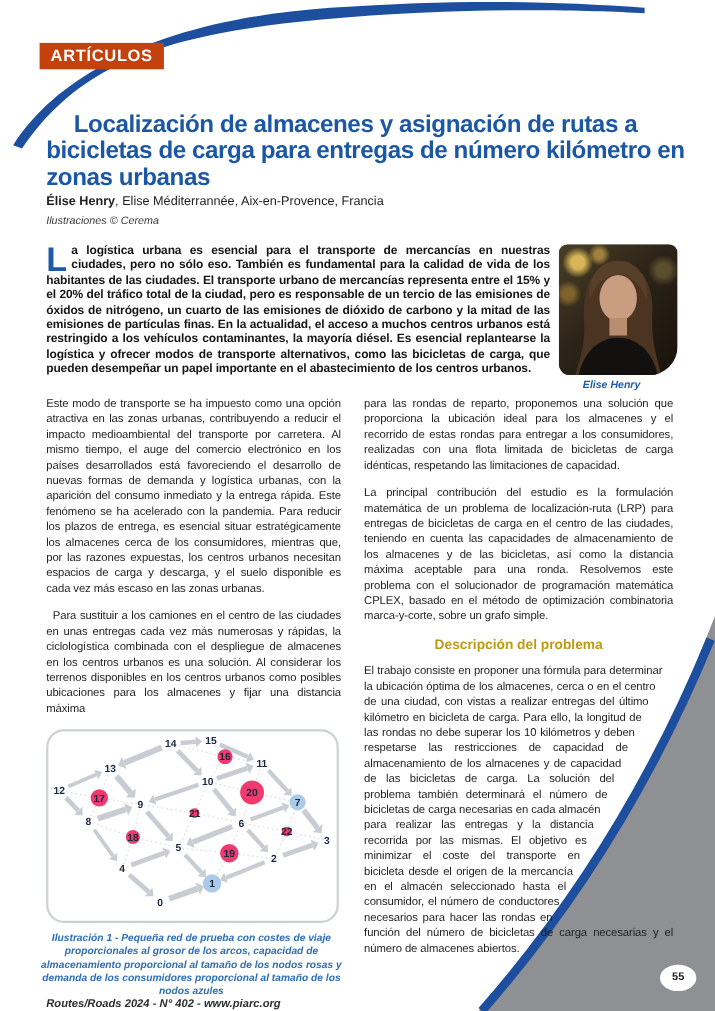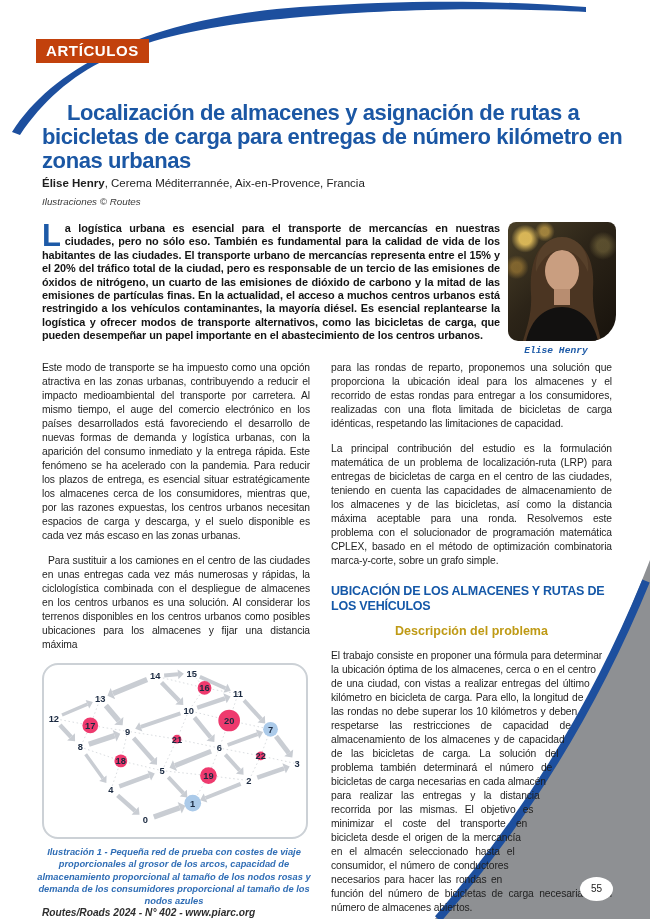--- a/index.html
+++ b/index.html
@@ -28,21 +28,21 @@
   
   .intro-wrap{position:absolute;left:42px;top:222px;width:572px;display:flex;gap:8px;z-index:2;}
   .intro-text{
     width:458px;font-weight:bold;font-size:10.9px;line-height:1.23;
     text-align:justify;color:#151515;letter-spacing:-.1px;
   }
   .dropcap{
     float:left;color:#1d5aa7;font-size:31px;line-height:25px;
     font-weight:bold;margin:1px 4px 0 0;
   }
-  .photo-col{width:96px;font-family:Liberation Mono, monospace;}
+  .photo-col{width:96px;}
   .photo{
     width:108px;height:119px;border-radius:8px 8px 26px 10px;overflow:hidden;
     position:relative;
     background:
       radial-gradient(circle at 16% 14%,rgba(242,203,96,.85) 0 6px,rgba(242,203,96,0) 14px),
       radial-gradient(circle at 34% 8%,rgba(226,182,80,.6) 0 4px,rgba(226,182,80,0) 10px),
       radial-gradient(circle at 8% 38%,rgba(196,150,60,.5) 0 5px,rgba(196,150,60,0) 12px),
       radial-gradient(circle at 88% 20%,rgba(180,160,90,.35) 0 6px,rgba(180,160,90,0) 14px),
       linear-gradient(135deg,#4a4028 0%,#2c2418 45%,#17120c 100%);
   }
@@ -84,38 +84,38 @@
     shape-outside:polygon(97% 0%,100% 0%,100% 100%,10% 100%);
   }
 
   
   .bottom-swoosh{position:absolute;right:0;bottom:0;width:260px;height:400px;z-index:1;}
   .footer-issue{
     position:absolute;left:42px;top:907px;z-index:2;
     font-size:10.2px;font-style:italic;font-weight:bold;color:#2e2e2e;
   }
   .page-badge{
-    position:absolute;left:580px;top:877px;width:33px;height:24px;z-index:2;
+    position:absolute;left:600px;top:877px;width:33px;height:24px;z-index:2;
     background:#fff;border-radius:50%;text-align:center;line-height:24px;
-    font-size:10px;font-weight:normal;color:#222;
+    font-size:10px;font-weight:bold;color:#222;
   }
 </style>
 </head>
 <body>
 
 <svg class="top-swoosh" viewBox="0 0 650 140">
   <path d="M20,135 C70,62 140,32 290,18 C420,6 530,9 586,12 L586,7
            C500,1 420,-1 300,7 C160,17 58,60 12,132 Z" fill="#1d4f9e"></path>
 </svg>
 
 <div class="kicker">ARTÍCULOS</div>
 
 <h1 class="title">Localización de almacenes y asignación de rutas a bicicletas de carga para entregas de número kilómetro en zonas urbanas</h1>
-<div class="author-line"><b>Élise Henry</b><span>, Cerema Méditerrannée, Aix-en-Provence, Francia</span></div>
-<div class="credits">Ilustraciones © Routes</div>
+<div class="author-line"><b>Élise Henry</b><span>, Elise Méditerrannée, Aix-en-Provence, Francia</span></div>
+<div class="credits">Ilustraciones © Cerema</div>
 
 <div class="intro-wrap">
   <div class="intro-text">
     <span class="dropcap">L</span><span>a logística urbana es esencial para el transporte de mercancías en nuestras ciudades, pero no sólo eso. También es fundamental para la calidad de vida de los habitantes de las ciudades. El transporte urbano de mercancías representa entre el 15% y el 20% del tráfico total de la ciudad, pero es responsable de un tercio de las emisiones de óxidos de nitrógeno, un cuarto de las emisiones de dióxido de carbono y la mitad de las emisiones de partículas finas. En la actualidad, el acceso a muchos centros urbanos está restringido a los vehículos contaminantes, la mayoría diésel. Es esencial replantearse la logística y ofrecer modos de transporte alternativos, como las bicicletas de carga, que pueden desempeñar un papel importante en el abastecimiento de los centros urbanos.</span>
   </div>
   <div class="photo-col">
     <div class="photo">
       <svg width="108" height="119" viewBox="0 0 108 119">
         <path d="M54,16 C29,16 21,42 23,72 C24,90 20,102 15,119 L93,119 C89,101 84,89 85,66 C87,40 77,16 54,16 Z" fill="#4b3522"></path>
         <ellipse cx="54" cy="49" rx="17" ry="21" fill="#c99e80"></ellipse>
@@ -256,21 +256,20 @@
           <text x="188" y="58.4" text-anchor="middle" font-size="9.5" font-weight="bold" fill="#1a2940" font-family="Liberation Sans, sans-serif">20</text>
           <text x="135" y="77.4" text-anchor="middle" font-size="9.5" font-weight="bold" fill="#1a2940" font-family="Liberation Sans, sans-serif">21</text>
           <text x="220" y="94.4" text-anchor="middle" font-size="9.5" font-weight="bold" fill="#1a2940" font-family="Liberation Sans, sans-serif">22</text>
         </svg>
     </div>
     <div class="figure-caption">Ilustración 1 - Pequeña red de prueba con costes de viaje proporcionales al grosor de los arcos, capacidad de almacenamiento proporcional al tamaño de los nodos rosas y demanda de los consumidores proporcional al tamaño de los nodos azules</div>
   </div>
   <div class="col-right">
     <p class="body-p">para las rondas de reparto, proponemos una solución que proporciona la ubicación ideal para los almacenes y el recorrido de estas rondas para entregar a los consumidores, realizadas con una flota limitada de bicicletas de carga idénticas, respetando las limitaciones de capacidad.</p>
     <p class="body-p">La principal contribución del estudio es la formulación matemática de un problema de localización-ruta (LRP) para entregas de bicicletas de carga en el centro de las ciudades, teniendo en cuenta las capacidades de almacenamiento de los almacenes y de las bicicletas, así como la distancia máxima aceptable para una ronda. Resolvemos este problema con el solucionador de programación matemática CPLEX, basado en el método de optimización combinatoria marca-y-corte, sobre un grafo simple.</p>
-    <h2 class="h-section">UBICACIÓN DE LOS ALMACENES Y RUTAS DE LOS VEHÍCULOS</h2>
     <h3 class="h-sub">Descripción del problema</h3>
     <p class="body-p"><span class="swoosh-spacer"></span><span>El trabajo consiste en proponer una fórmula para determinar la ubicación óptima de los almacenes, cerca o en el centro de una ciudad, con vistas a realizar entregas del último kilómetro en bicicleta de carga. Para ello, la longitud de las rondas no debe superar los 10 kilómetros y deben respetarse las restricciones de capacidad de almacenamiento de los almacenes y de capacidad de las bicicletas de carga. La solución del problema también determinará el número de bicicletas de carga necesarias en cada almacén para realizar las entregas y la distancia recorrida por las mismas. El objetivo es minimizar el coste del transporte en bicicleta desde el origen de la mercancía en el almacén seleccionado hasta el consumidor, el número de conductores necesarios para hacer las rondas en función del número de bicicletas de carga necesarias y el número de almacenes abiertos.</span></p>
   </div>
 </div>
 
 <svg class="bottom-swoosh" viewBox="0 0 260 400">
   <path d="M260,41 Q180,250 45,400 L260,400 Z" fill="#8e9093"></path>
   <path d="M256,62 Q178,252 48,400" fill="none" stroke="#1d4f9e" stroke-width="8"></path>
 </svg>
 

